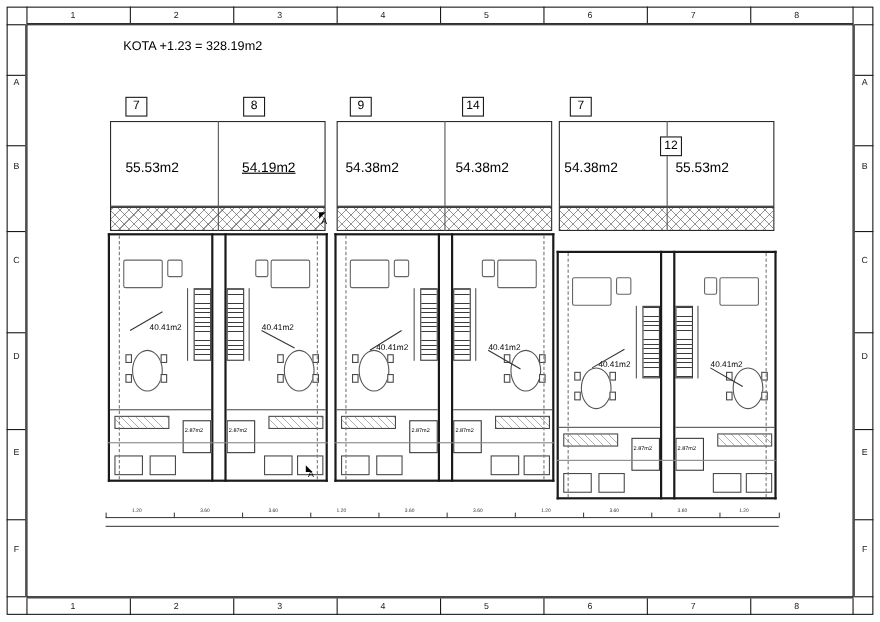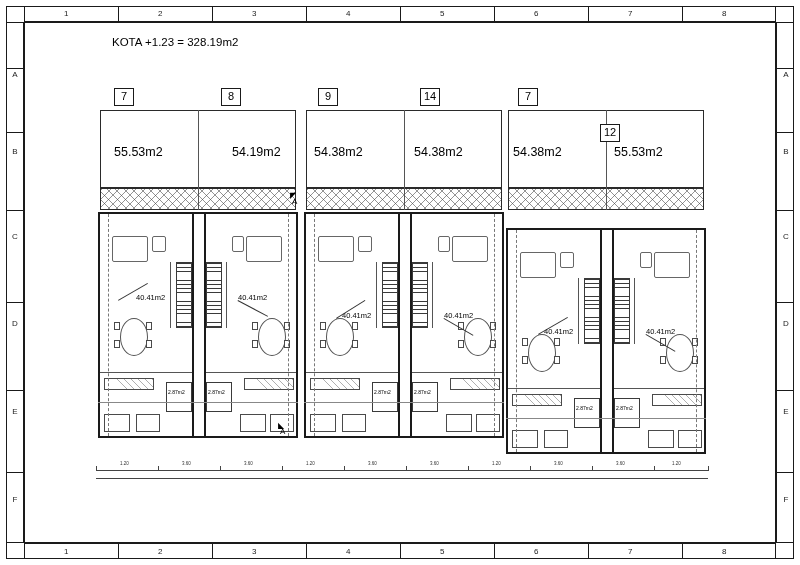--- a/index.html
+++ b/index.html
@@ -335,21 +335,21 @@
   <div class="thinline-v" style="left:606px; top:110px; height:100px;"></div>
 
   <div class="unit-box" style="left:114px; top:88px;">7</div>
   <div class="unit-box" style="left:221px; top:88px;">8</div>
   <div class="unit-box" style="left:318px; top:88px;">9</div>
   <div class="unit-box" style="left:420px; top:88px;">14</div>
   <div class="unit-box" style="left:518px; top:88px;">7</div>
   <div class="unit-box" style="left:600px; top:88px;margin-top:36px;">12</div>
 
   <div class="area-label" style="left:114px; top:145px;">55.53m2</div>
-  <div class="area-label" style="left:232px; top:145px;">54.19m2</div>
+  <div class="area-label" style="left:220px; top:145px;text-decoration:underline;">54.19m2</div>
   <div class="area-label" style="left:314px; top:145px;">54.38m2</div>
   <div class="area-label" style="left:414px; top:145px;">54.38m2</div>
   <div class="area-label" style="left:513px; top:145px;">54.38m2</div>
   <div class="area-label" style="left:614px; top:145px;">55.53m2</div>
 
   <div class="wall-h" style="left:98px; top:212px; width:200px;"></div>
   <div class="wall-h" style="left:98px; top:436px; width:200px;"></div>
   <div class="wall-v" style="left:98px; top:212px; height:226px;"></div>
   <div class="wall-v" style="left:296px; top:212px; height:226px;"></div>
   <div class="wall-v" style="left:192px; top:212px; height:226px;"></div>

